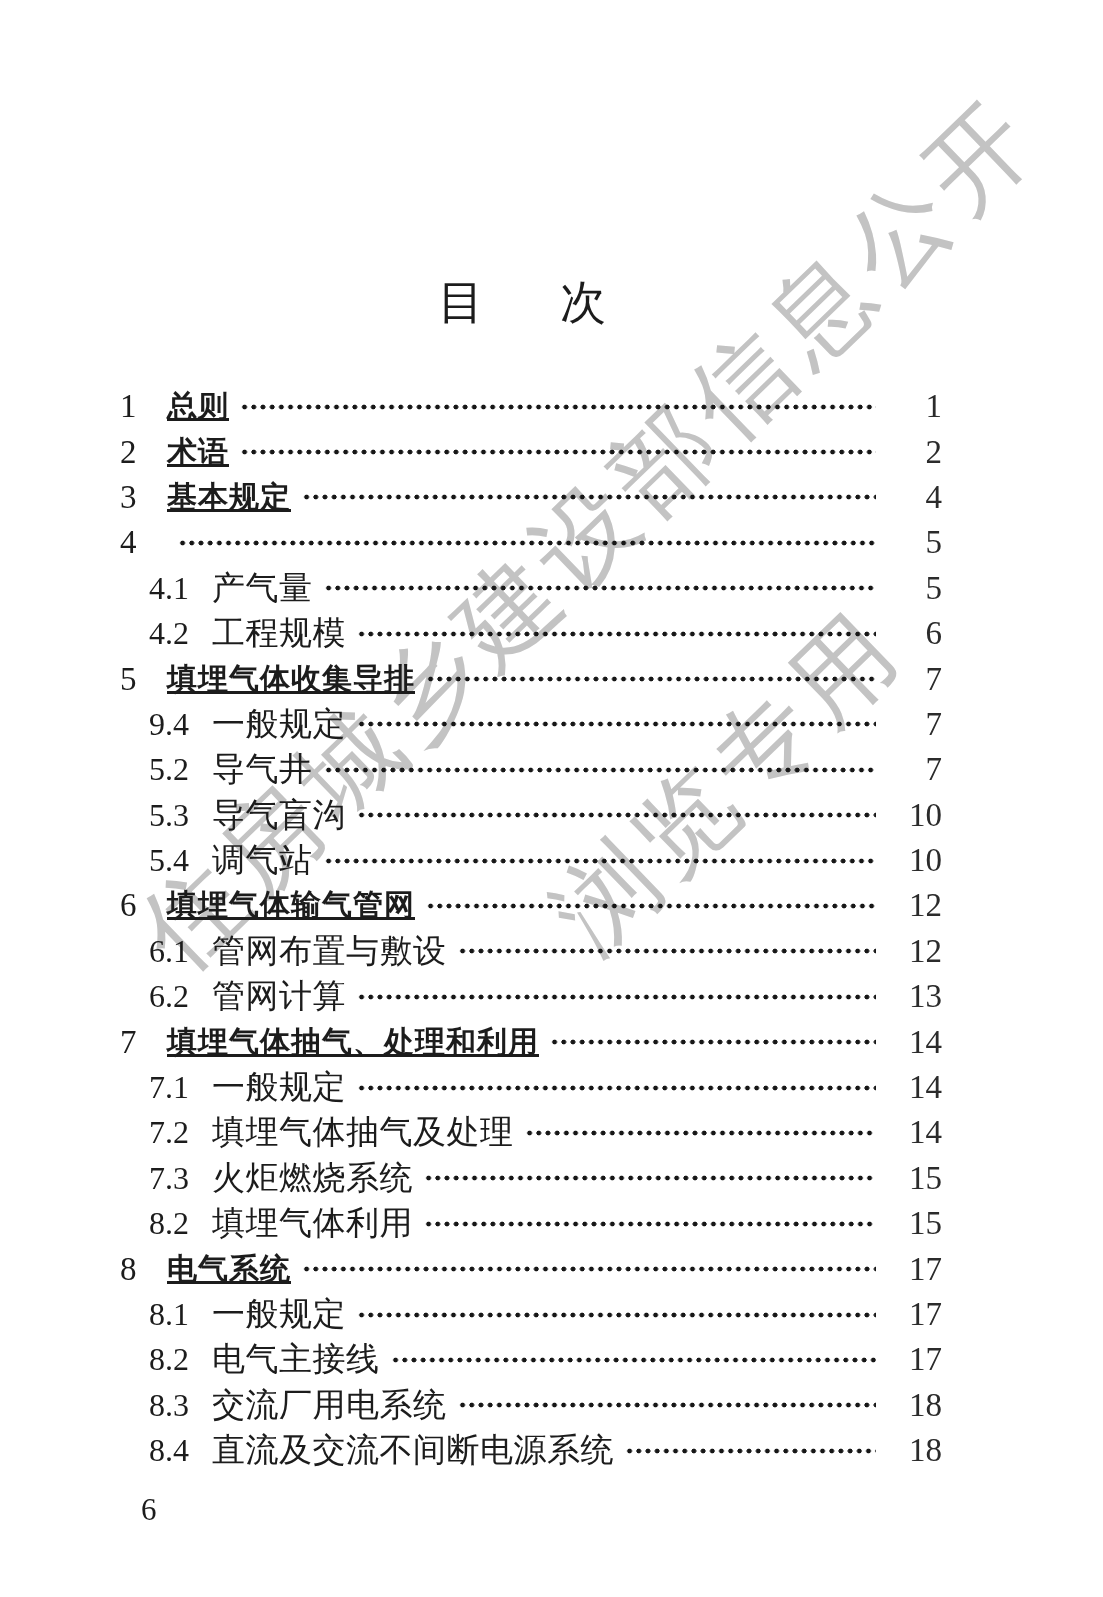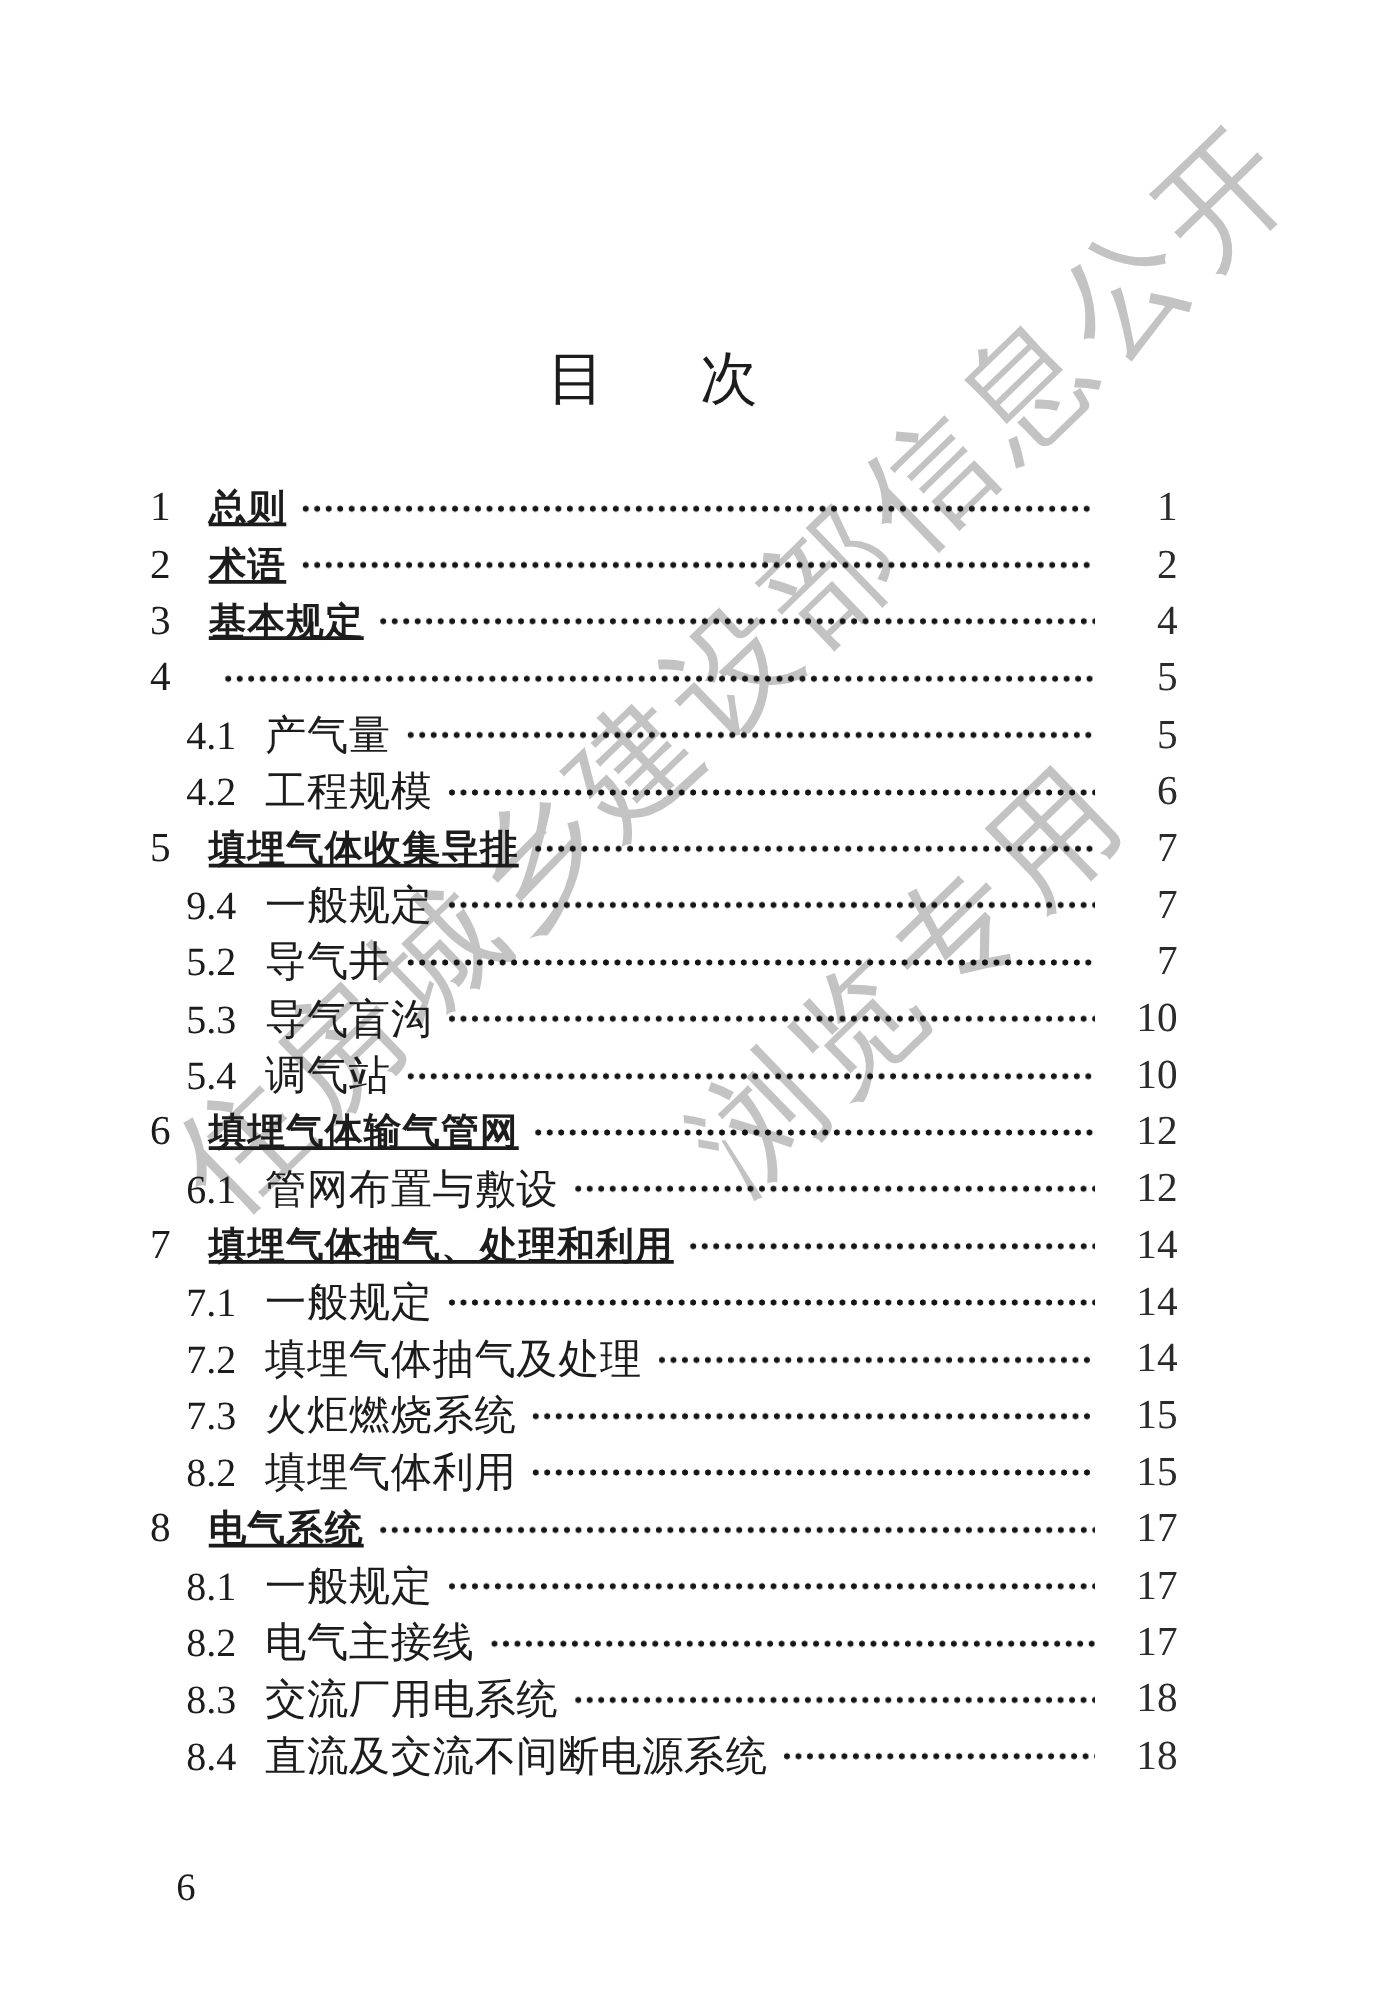--- a/index.html
+++ b/index.html
@@ -165,20 +165,26 @@
     <span class="label">填埋气体输气管网</span>
     <span class="dots"></span>
     <span class="pg">12</span>
   </div>
       <div class="row lvl2">
     <span class="num">6.1</span>
     <span class="label">管网布置与敷设</span>
     <span class="dots"></span>
     <span class="pg">12</span>
   </div>
+      <div class="row lvl2">
+    <span class="num">6.2</span>
+    <span class="label">管网计算</span>
+    <span class="dots"></span>
+    <span class="pg">13</span>
+  </div>
       <div class="row lvl1">
     <span class="num">7</span>
     <span class="label">填埋气体抽气、处理和利用</span>
     <span class="dots"></span>
     <span class="pg">14</span>
   </div>
       <div class="row lvl2">
     <span class="num">7.1</span>
     <span class="label">一般规定</span>
     <span class="dots"></span>

